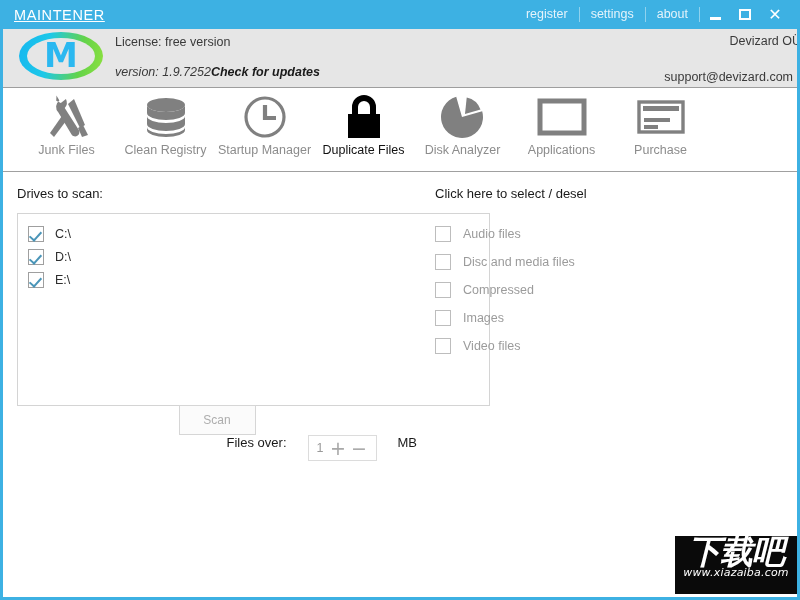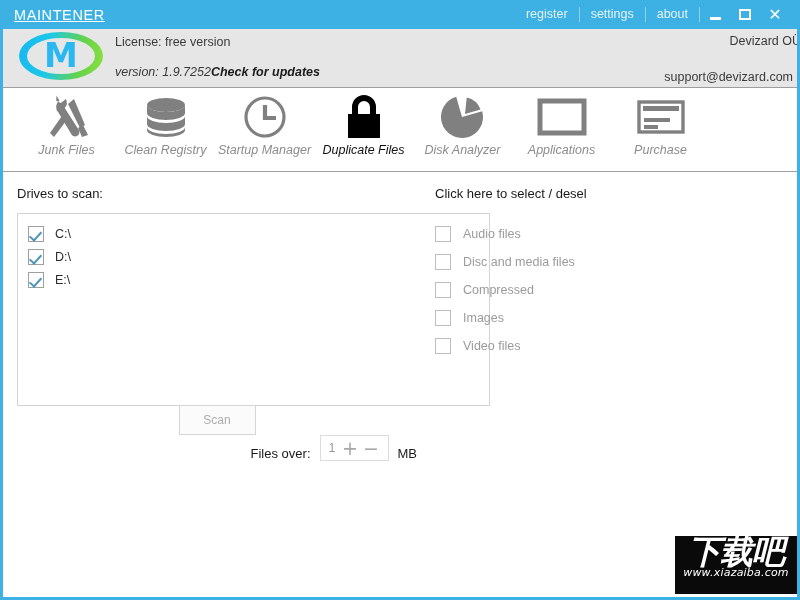--- a/index.html
+++ b/index.html
@@ -90,21 +90,21 @@
   }
 
   
   .toolbar {
     position: absolute; left: 0; top: 89px; width: 794px; height: 83px;
     background: #ffffff; border-bottom: 1px solid #a0a0a0;
     display: flex; align-items: flex-start; padding-left: 14px;
   }
   .tool {
     width: 99px; height: 72px; display: flex; flex-direction: column;
-    align-items: center; cursor: default; overflow: hidden; font-style: italic;
+    align-items: center; cursor: default; overflow: hidden;
   }
   .tool-ico {
     height: 52px; display: flex; align-items: center; justify-content: center;
     padding-top: 4px;
   }
   .tool-lbl {
     font-size: 12.5px; color: #8c8c8c; white-space: nowrap;
     overflow: hidden; width: 99px; text-align: center; padding-top: 2px;
   }
   .tool.active .tool-lbl { color: #111111; }
@@ -146,21 +146,21 @@
   .bottom-row {
     position: absolute; left: 14px; top: 232px; width: 400px;
     display: flex; align-items: center; flex-direction: column;
   }
   .scan-btn {
     width: 77px; height: 30px; border: 1px solid #d6d6d6; background: #fbfbfb;
     color: #adadad; font-size: 12px; display: flex; align-items: center;
     justify-content: center; cursor: default; font-family: "Liberation Sans", sans-serif;
   }
   .files-over {
-    margin-left: auto; display: flex; align-items: flex-end; gap: 9px;
+    margin-left: auto; display: flex; align-items: flex-start; gap: 21px;
   }
   .fo-lbl { font-size: 13px; color: #1a1a1a; }
   .stepper {
     width: 69px; height: 26px; border: 1px solid #dcdcdc; background: #fff;
     display: flex; align-items: center; padding: 0 5px; gap: 2px;
   }
   .st-val { font-size: 12.5px; color: #9a9a9a; width: 13px; text-align: center; }
   .st-btn {
     font-size: 19px; color: #a8a8a8; line-height: 1; cursor: default;
     width: 19px; text-align: center; font-family: "DejaVu Sans", sans-serif;

